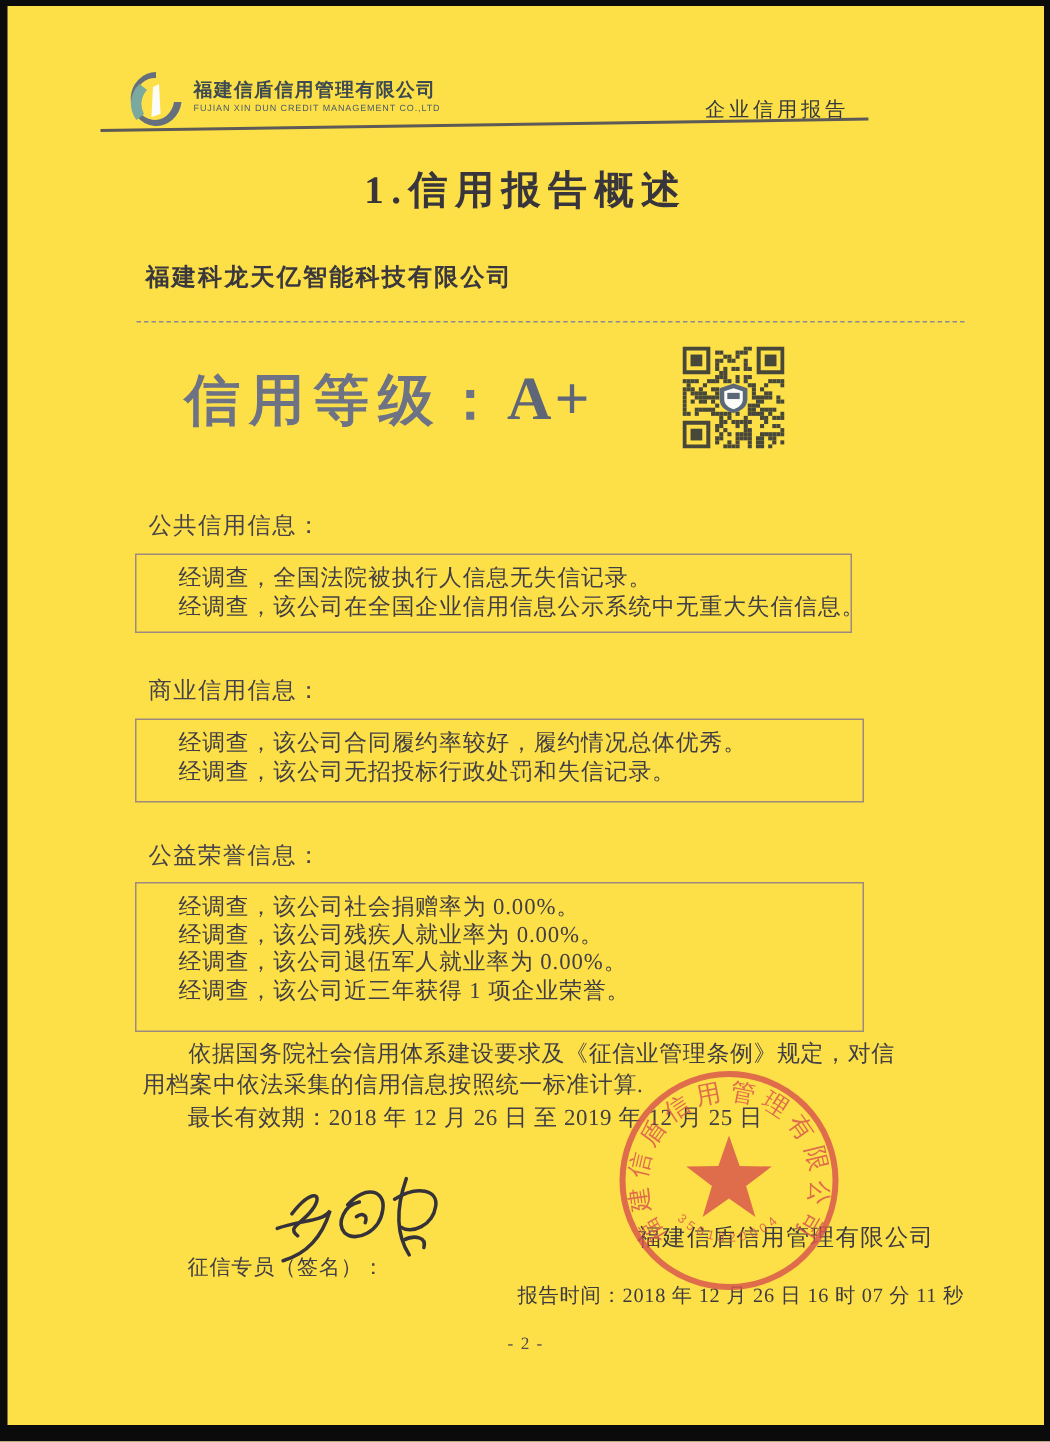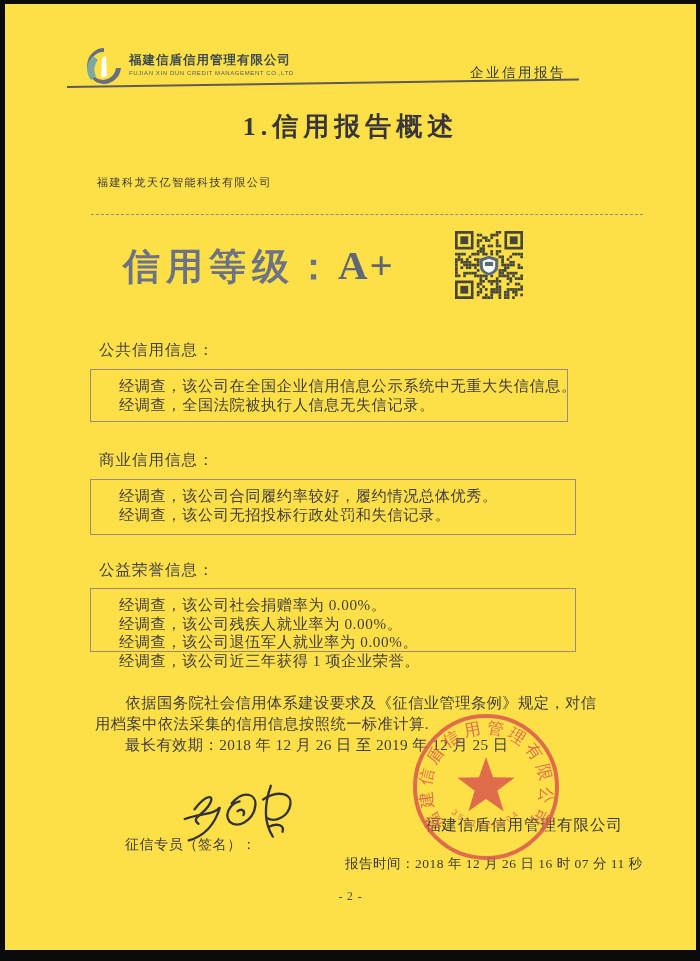--- a/index.html
+++ b/index.html
@@ -13,21 +13,21 @@
   .abs{position:absolute;}
   
   .logo-row{left:80px; top:42px; display:flex; align-items:flex-start;}
   .logo-text{margin-left:6px; margin-top:6px;}
   .logo-cn{font-size:12.5px; font-weight:bold; letter-spacing:1px; color:#3d4a52; font-family:"Liberation Sans",sans-serif;}
   .logo-en{font-size:6px; letter-spacing:.6px; color:#4d5d68; font-family:"Liberation Sans",sans-serif; margin-top:1px;}
   .doc-type{right:130px; top:60px; font-size:13.5px; letter-spacing:2.5px; color:#33383e;}
   .header-rule{left:62px; top:82px; width:512px; height:2px; background:#5d5a58; transform:rotate(-0.85deg); transform-origin:left center;}
   
   .title{left:0; top:105px; width:100%; text-align:center; font-size:26px; font-weight:bold; letter-spacing:5px; color:#38363c;}
-  .company-name{left:92px; top:171px; font-size:11px; letter-spacing:1.5px; color:#3a383e;}
+  .company-name{left:92px; top:171px; font-size:16px; letter-spacing:1.5px; color:#3a383e;font-weight:bold;}
   .dashed{left:86px; top:210px; width:552px; border-top:1.5px dashed #8d8a94;}
   
   .rating{left:118px; top:237px; font-size:37px; font-weight:bold; letter-spacing:6px; color:#6d7384;}
   .rating-value{font-size:41px; letter-spacing:2px; color:#5f6678;}
   .qr{left:450px; top:227px; width:68px; height:68px;}
   .qr svg{width:100%; height:100%;}
   .qr .mod{fill:#2e3338; opacity:.88;}
   
   .sec-head{font-size:15.5px; letter-spacing:1px; color:#46424a;}
   .sec-box{box-sizing:border-box; border:1px solid #9c8a80; padding:7px 10px 6px 28px;}
@@ -272,32 +272,32 @@
       <g>
         <path d="M33,24 l9,3 v7 c0,5 -4,8 -9,9 c-5,-1 -9,-4 -9,-9 v-7 z" fill="#5a6878"></path>
         <path d="M33,27 l6,2 v5 c0,3.5 -2.6,5.6 -6,6.6 c-3.4,-1 -6,-3.1 -6,-6.6 v-5 z" fill="#fbfbf9"></path>
         <rect x="29" y="30" width="8" height="4" fill="#5a6878"></rect>
       </g>
     </svg>
   </div>
 
   <div class="abs sec-head" style="left:94px; top:336px;">公共信用信息：</div>
   <div class="abs sec-box" style="left:85px; top:365px; width:478px; height:53px;">
+    <div class="sec-line">经调查，全国法院被执行人信息无失信记录。</div>
     <div class="sec-line">经调查，该公司在全国企业信用信息公示系统中无重大失信信息。</div>
-    <div class="sec-line">经调查，全国法院被执行人信息无失信记录。</div>
   </div>
 
   <div class="abs sec-head" style="left:94px; top:446px;">商业信用信息：</div>
   <div class="abs sec-box" style="left:85px; top:475px; width:486px; height:56px;">
     <div class="sec-line">经调查，该公司合同履约率较好，履约情况总体优秀。</div>
     <div class="sec-line">经调查，该公司无招投标行政处罚和失信记录。</div>
   </div>
 
   <div class="abs sec-head" style="left:94px; top:556px;">公益荣誉信息：</div>
-  <div class="abs sec-box" style="left:85px; top:584px; width:486px; height:64px;">
+  <div class="abs sec-box" style="left:85px; top:584px; width:486px; height:100px;">
     <div class="sec-line">经调查，该公司社会捐赠率为 0.00%。</div>
     <div class="sec-line">经调查，该公司残疾人就业率为 0.00%。</div>
     <div class="sec-line">经调查，该公司退伍军人就业率为 0.00%。</div>
     <div class="sec-line">经调查，该公司近三年获得 1 项企业荣誉。</div>
   </div>
 
   <div class="abs legal">依据国务院社会信用体系建设要求及《征信业管理条例》规定，对信用档案中依法采集的信用信息按照统一标准计算.</div>
   <div class="abs validity">最长有效期：2018 年 12 月 26 日 至 2019 年 12 月 25 日</div>
   <div class="abs signer">征信专员（签名）：</div>
 

